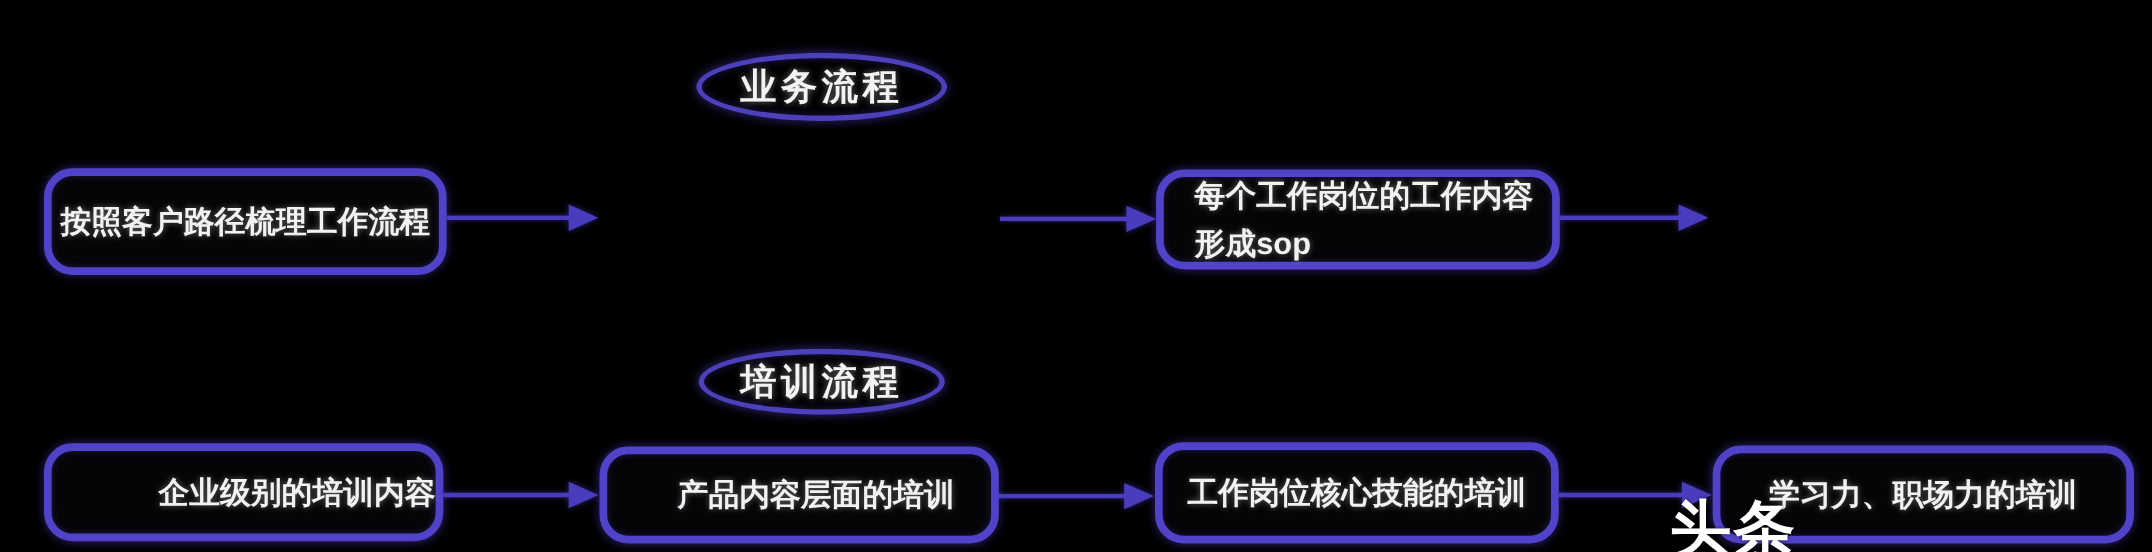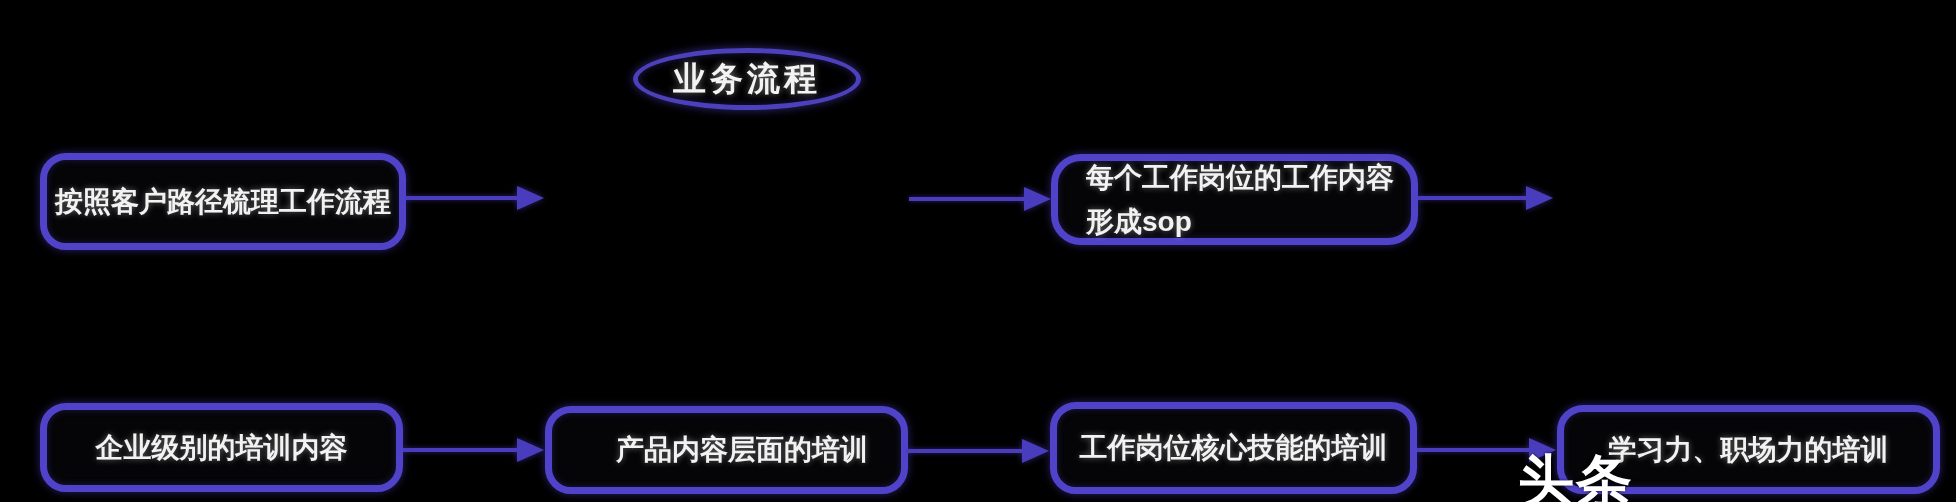--- a/index.html
+++ b/index.html
@@ -52,29 +52,28 @@
     text-shadow: 0 0 6px rgba(255,255,255,0.4);
     box-sizing: border-box;
     white-space: pre-line;
     line-height: 44px;
     text-align: center;
   }
   .node.left-align {
     justify-content: flex-start;
     text-align: left;
     padding-left: 28px;
-    border-radius: 30px;
   }
   
   #node-0-0 { left: 40px;   top: 137px; width: 366px; height: 97px; }
   #node-0-1 { left: 545px;  top: 141px; width: 364px; height: 85px; }
   #node-0-2 { left: 1051px; top: 138px; width: 367px; height: 91px; }
   #node-0-3 { left: 1554px; top: 136px; width: 386px; height: 91px; }
   
-  #node-1-0 { left: 40px;   top: 387px; width: 363px; height: 89px; }
+  #node-1-0 { left: 40px;   top: 387px; width: 363px; height: 89px; justify-content: flex-end; }
   #node-1-1 { left: 545px;  top: 390px; width: 363px; height: 88px; padding-left: 31px; }
   #node-1-2 { left: 1050px; top: 386px; width: 367px; height: 92px; }
   #node-1-3 { left: 1557px; top: 389px; width: 383px; height: 89px; }
 
   
   .arrow {
     position: absolute;
     height: 4px;
     background: #4a3dbd;
     box-shadow: 0 0 5px rgba(80,62,200,0.55);
@@ -135,20 +134,23 @@
     <span>按照客户路径梳理工作流程</span>
   </div>
   <div class="arrow" id="arrow-0-0"></div>
   <div class="arrow" id="arrow-0-1"></div>
   <div class="node left-align" id="node-0-2">
     <span>每个工作岗位的工作内容
 形成sop</span>
   </div>
   <div class="arrow" id="arrow-0-2"></div>
 
+  <div class="flow-title" id="flow-title-1">
+    <span>培训流程</span>
+  </div>
 
   <div class="node" id="node-1-0">
     <span>企业级别的培训内容</span>
   </div>
   <div class="arrow" id="arrow-1-0"></div>
   <div class="node" id="node-1-1">
     <span>产品内容层面的培训</span>
   </div>
   <div class="arrow" id="arrow-1-1"></div>
   <div class="node" id="node-1-2">

